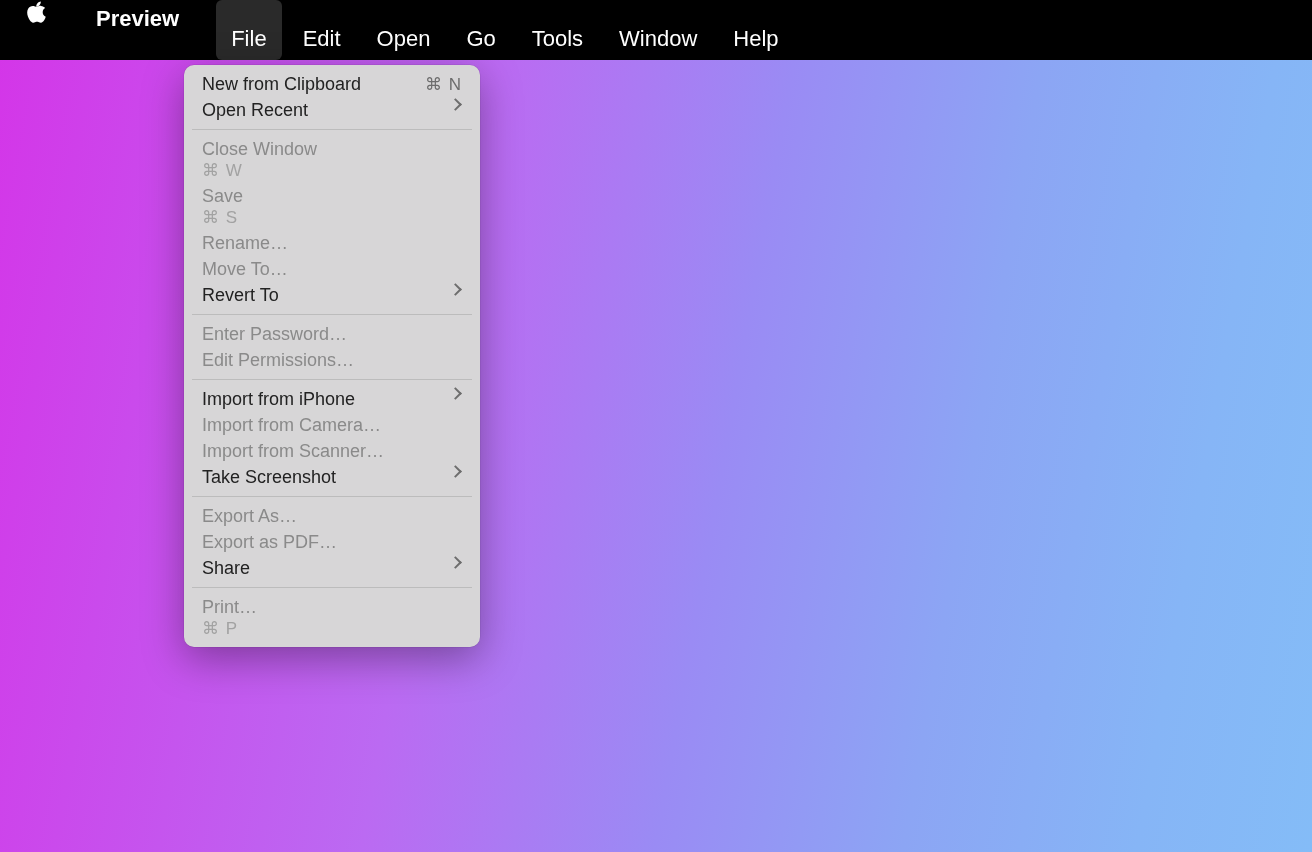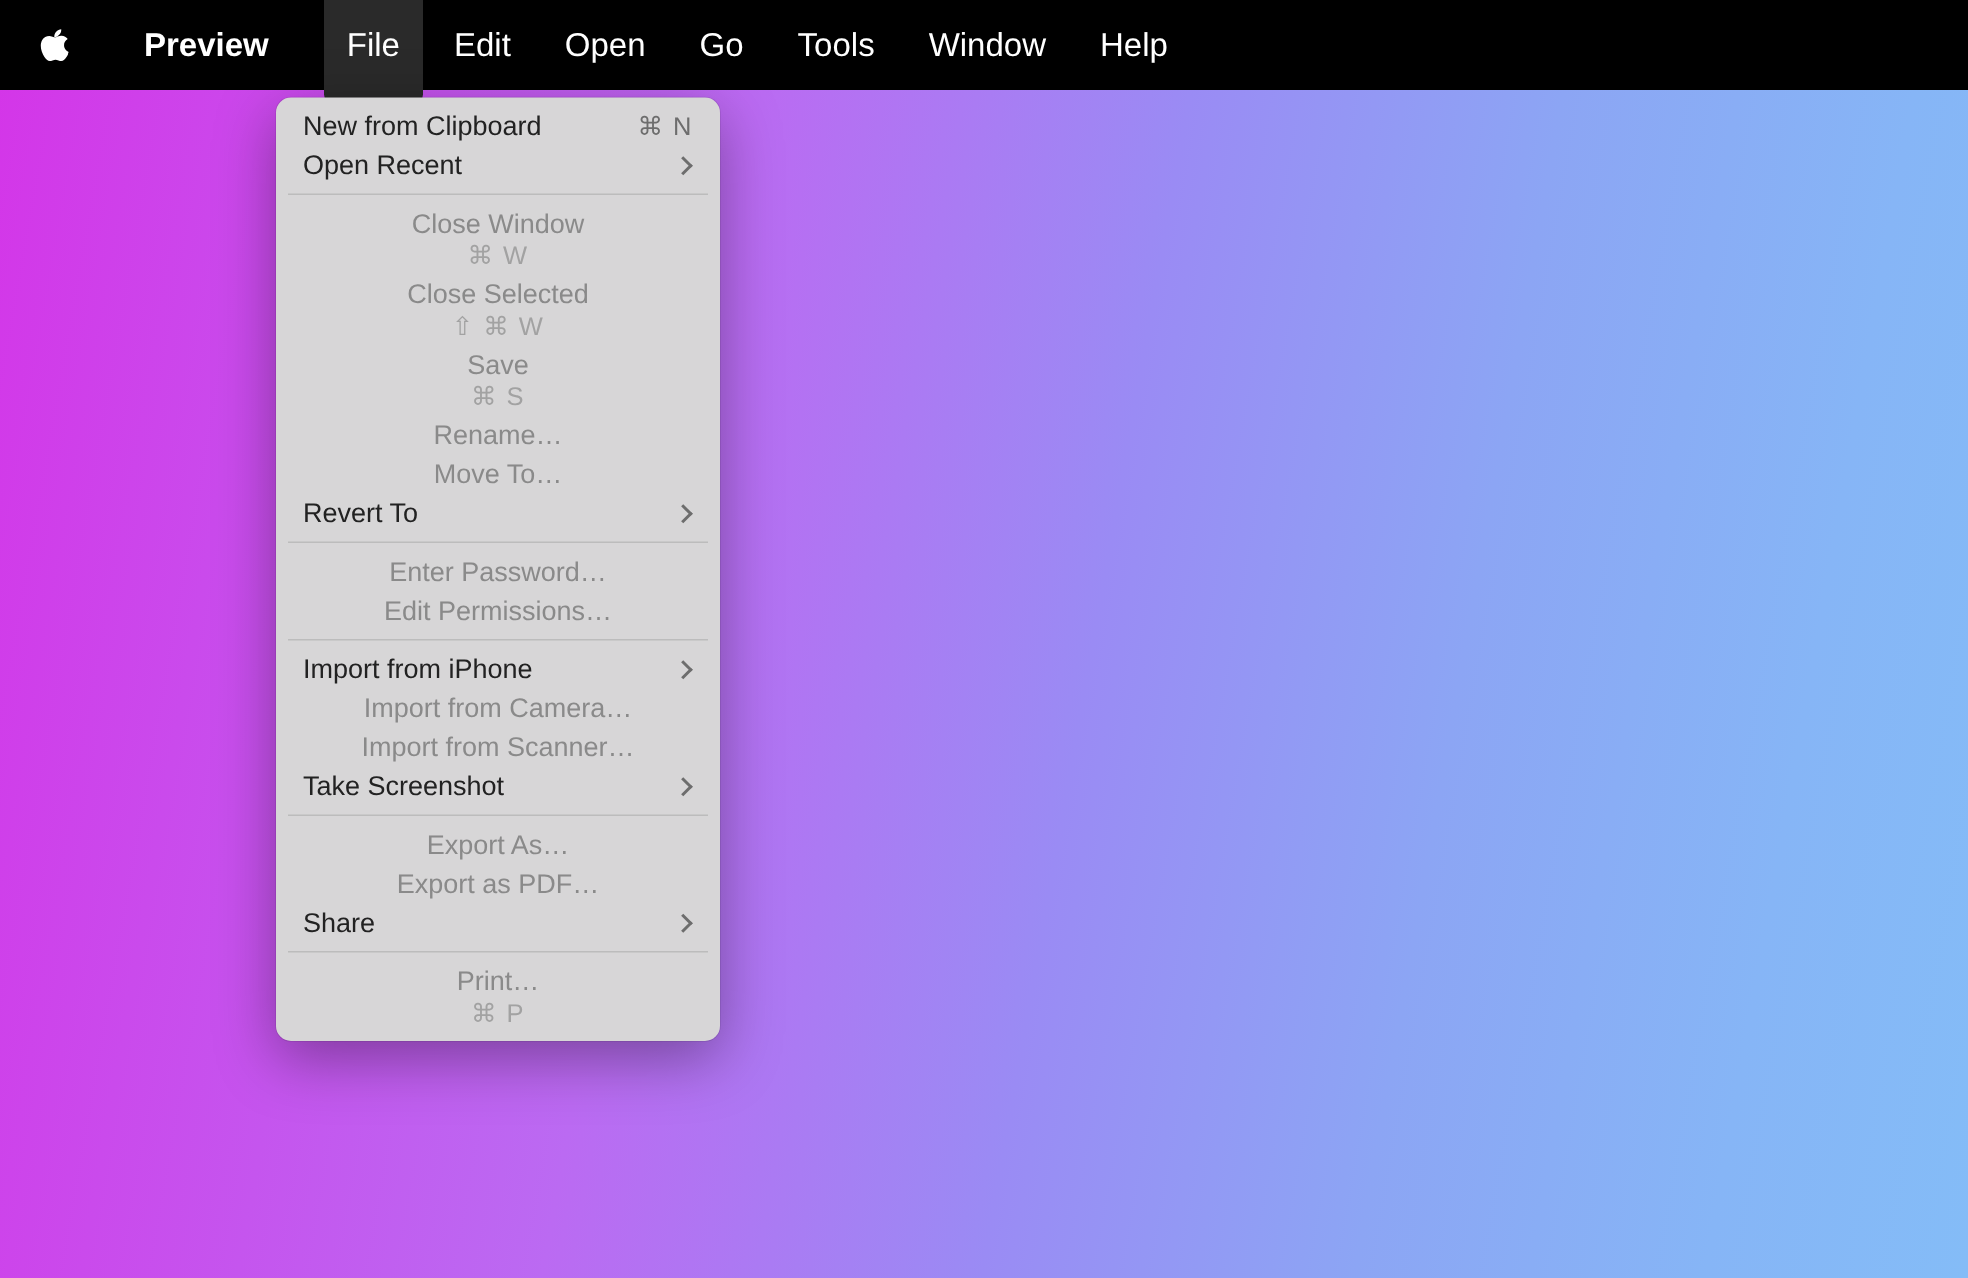--- a/index.html
+++ b/index.html
@@ -10,21 +10,20 @@
     background: linear-gradient(100deg, #d435e8 0%, #bb6af2 35%, #9a8bf4 55%, #8ca5f4 72%, #86b5f6 88%, #84bcf7 100%);
     overflow: hidden;
     position: relative;
   }
   .menubar {
     position: absolute;
     top: 0; left: 0; right: 0;
     height: 60px;
     background: #000;
     display: flex;
-    align-items: center;
     padding-left: 26px;
     color: #fff;
     font-size: 22px;
   }
   .apple-logo {
     width: 22px; height: 24px; fill: #fff; margin-right: 38px;
   }
   .app-name { font-weight: 700; margin-right: 24px; padding: 6px 10px; }
   .menu-item { padding: 26px 15px; margin: 0 3px; border-radius: 6px; cursor: default; }
   .menu-item.active { background: #2a2a2a; }
@@ -35,21 +34,21 @@
     width: 296px;
     background: #d7d6d7;
     border-radius: 10px;
     box-shadow: 0 12px 40px rgba(0,0,0,0.35), 0 0 0 0.5px rgba(0,0,0,0.1);
     padding: 6px 0;
     font-size: 18px;
   }
   .dd-row {
     display: flex;
     justify-content: space-between;
-    align-items: center;
+    align-items: flex-start;
     padding: 2.5px 18px;
     color: #222;
     cursor: default;
   }
   .dd-row.disabled { color: #8a8a8a; flex-direction: column; }
   .dd-shortcut { color: #6d6d6d; font-size: 17px; letter-spacing: 1px; display:flex; align-items:center; }
   .dd-row.disabled .dd-shortcut { color: #a2a2a2; }
   .dd-sep {
     height: 1px; background: #bcbcbc; margin: 6px 8px;
   }
@@ -86,24 +85,20 @@
     <div class="dd-row">
       <span>Open Recent</span>
       <span class="dd-shortcut">
         <span class="chev"></span>
       </span>
     </div>
     <div class="dd-sep"></div>
     <div class="dd-row disabled">
       <span>Close Window</span>
       <span class="dd-shortcut">⌘ W</span>
-    </div>
-    <div class="dd-row disabled">
-      <span>Close Selected</span>
-      <span class="dd-shortcut">⇧ ⌘ W</span>
     </div>
     <div class="dd-row disabled">
       <span>Save</span>
       <span class="dd-shortcut">⌘ S</span>
     </div>
     <div class="dd-row disabled">
       <span>Rename…</span>
       <span class="dd-shortcut"></span>
     </div>
     <div class="dd-row disabled">

